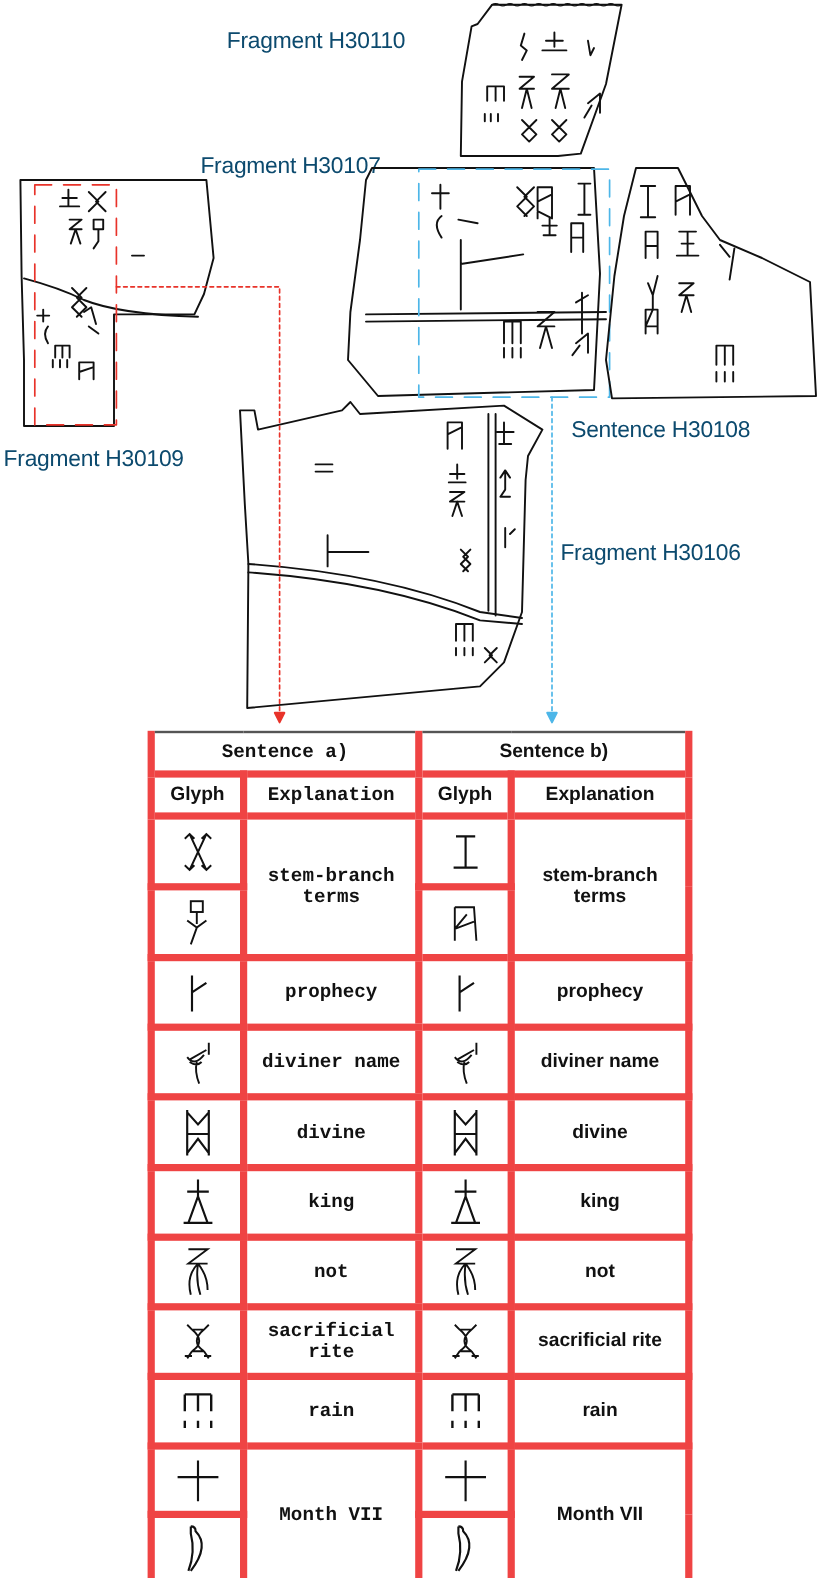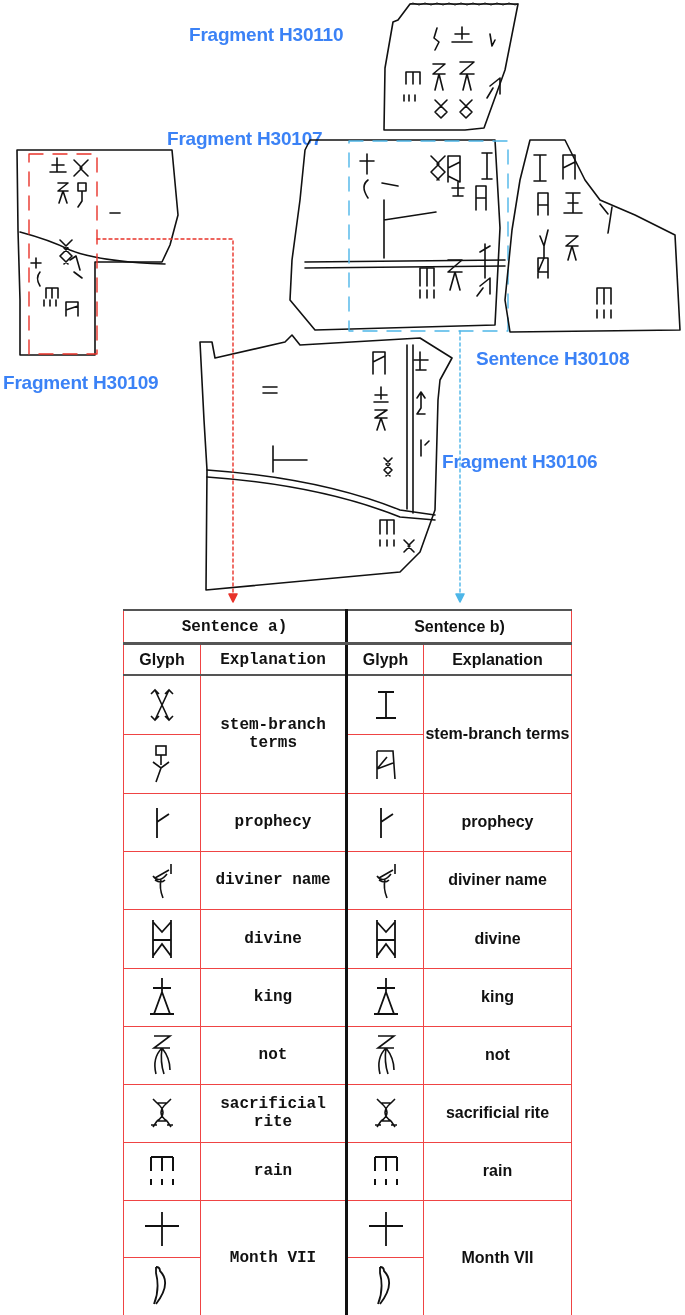--- a/index.html
+++ b/index.html
@@ -1,34 +1,34 @@
 <!DOCTYPE html>
 <html><head>
 <meta charset="utf-8">
 <style>
   html,body{margin:0;padding:0;background:#fff;}
   body{width:685px;height:1315px;position:relative;overflow:hidden;font-family:"Liberation Sans",sans-serif;}
-  .label{position:absolute;font-weight:bold;font-size:19px;color:#3b82f6;white-space:nowrap;letter-spacing:-0.2px;}
+  .label{position:absolute;font-weight:normal;font-size:19px;color:#0c4a6e;white-space:nowrap;letter-spacing:-0.2px;}
   svg.drawing{position:absolute;left:0;top:0;}
   table.glyphs{position:absolute;left:123px;top:609px;border-collapse:collapse;table-layout:fixed;width:448px;}
-  table.glyphs td, table.glyphs th{border:1px solid #ef4444;text-align:center;vertical-align:middle;padding:0;font-weight:bold;color:#111;}
+  table.glyphs td, table.glyphs th{border:6px solid #ef4444;text-align:center;vertical-align:middle;padding:0;font-weight:bold;color:#111;}
   table.glyphs th.sent{height:31px;font-size:16px;border-bottom:3px solid #555;border-top:2px solid #555;}
   table.glyphs th.sub{height:29px;font-size:16px;border-bottom:2px solid #555;}
   table.glyphs td.expl{font-size:16px;}
   table.glyphs .divider{border-right:3px solid #111;font-family:Liberation Mono, monospace;}
   td.g svg{display:block;margin:0 auto;}
 </style>
 </head>
 <body>
 
 <div class="label" style="left:189px;top:24px;">Fragment H30110</div>
 <div class="label" style="left:167px;top:128px;">Fragment H30107</div>
 <div class="label" style="left:3px;top:372px;">Fragment H30109</div>
 <div class="label" style="left:476px;top:348px;">Sentence H30108</div>
-<div class="label" style="left:442px;top:451px;">Fragment H30106</div>
+<div class="label" style="left:467px;top:451px;">Fragment H30106</div>
 
 <svg class="drawing" width="685" height="610" viewBox="0 0 685 610" fill="none" stroke="#111" stroke-width="1.6" stroke-linecap="round" stroke-linejoin="round">
 
   <g>
     <path d="M398 20 L410 4 L518 4 L505 70 L484 128 L465 130 L384 130 L385 68 L393 22 Z" stroke-dasharray="0"></path>
     <path d="M410 4 q3 -2 6 0 q3 2 6 0 q3 -2 6 0 q3 2 6 0 q3 -2 6 0 q3 2 6 0 q3 -2 6 0 q3 2 6 0 q3 -2 6 0 q3 2 6 0 q3 -2 6 0 q3 2 6 0 q3 -2 6 0 q3 2 6 0 q3 -2 6 0 q3 2 6 0 q3 -2 6 0 q3 2 6 0" stroke-width="1"></path>
     <path d="M437 28 l-3 10 l5 4 l-4 8 M462 27 l0 12 M455 34 h14 M452 42 h20 M490 34 l2 12 l3 -6"></path>
     <path d="M406 72 h14 M406 72 v12 M413 72 v12 M420 72 v12 M404 95 v6 M409 95 v6 M415 95 v6"></path>
     <path d="M433 64 h12 l-12 10 h12 M439 74 l-4 16 M439 74 l4 16 M460 62 h14 l-14 12 h14 M467 74 l-4 16 M467 74 l4 16"></path>
     <path d="M490 86 l10 -8 v16 M487 98 l6 -10"></path>

